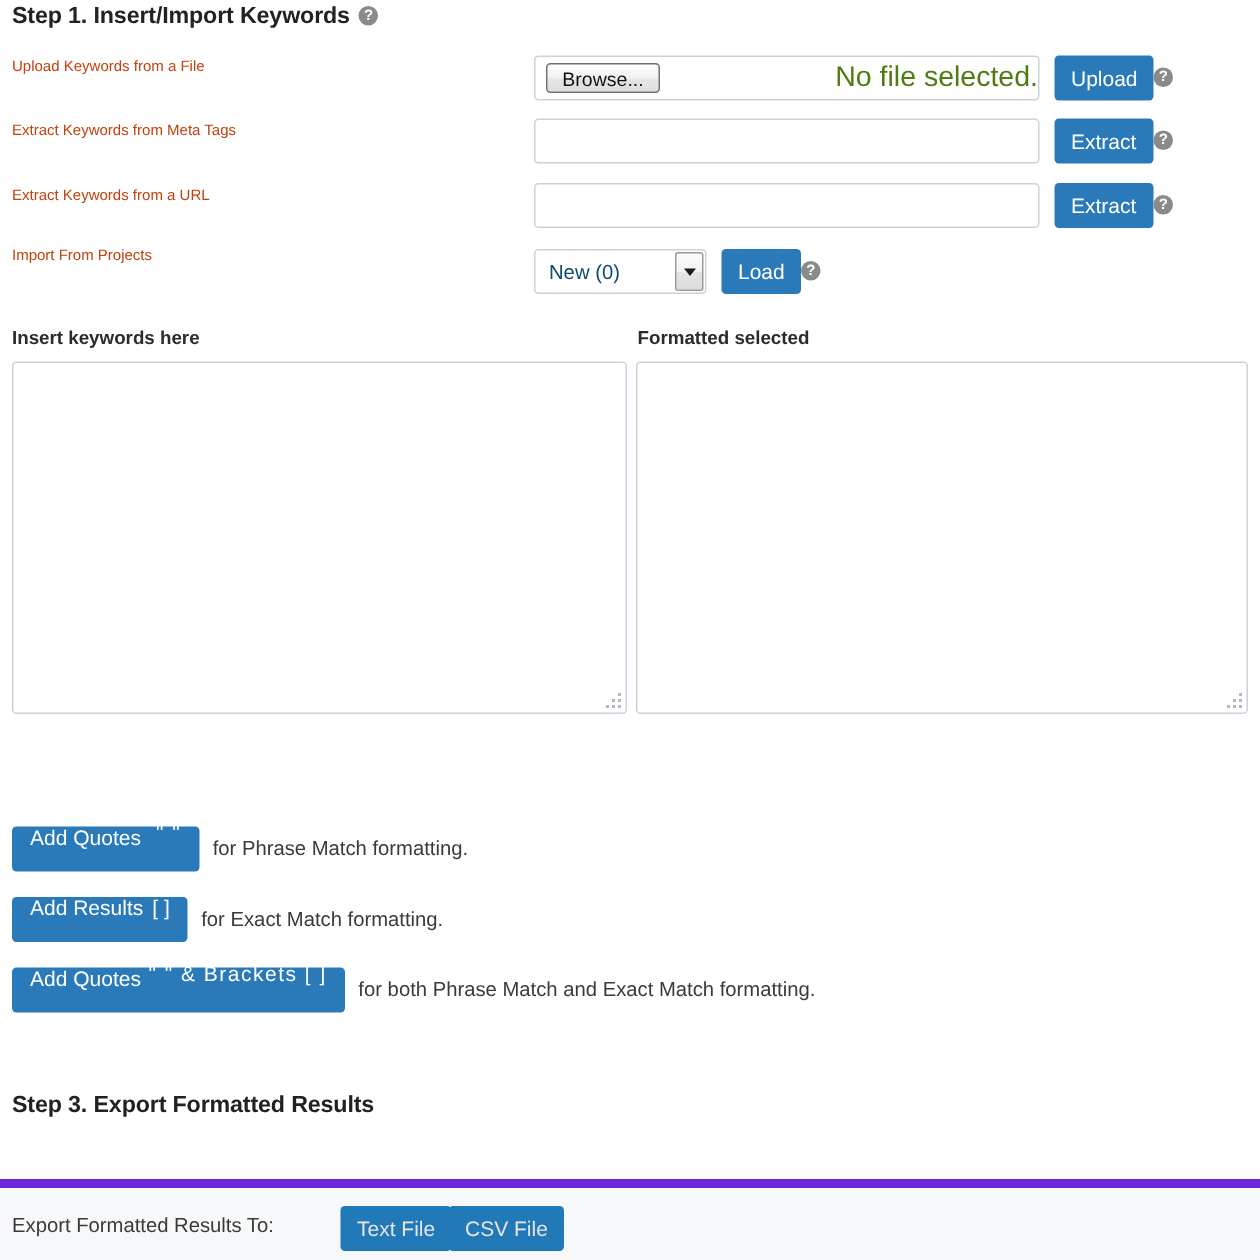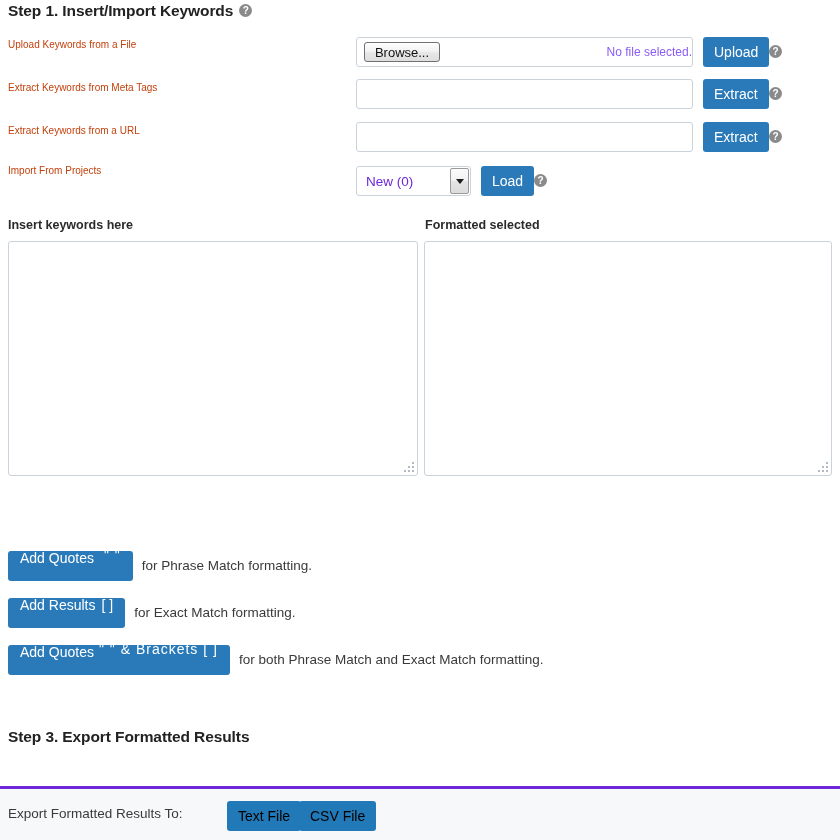--- a/index.html
+++ b/index.html
@@ -98,22 +98,22 @@
     background: linear-gradient(to bottom, #fdfdfd 0%, #f3f3f3 45%, #e6e6e6 55%, #dedede 100%);
     box-shadow: inset 0 1px 0 #ffffff;
     font-family: "Liberation Sans", sans-serif;
     font-size: 13px;
     color: #101010;
     line-height: 1;
     display: flex; align-items: center; justify-content: center;
     cursor: default;
   }
   .file-name {
-    font-size: 12px;
-    color: #8b5cf6;
+    font-size: 19px;
+    color: #4d7c0f;
     white-space: nowrap;
   }
 
   
   .select-wrap {
     position: absolute;
     left: 356px;
     top: 166px;
     width: 115px;
     height: 30px;
@@ -121,21 +121,21 @@
     border-radius: 3px;
     background: #ffffff;
     display: flex;
     align-items: center;
     overflow: hidden;
   }
   .select-value {
     flex: 1 1 auto;
     padding-left: 9px;
     font-size: 13.5px;
-    color: #6d28d9;
+    color: #0c4a6e;
     white-space: nowrap;
   }
   .select-arrow {
     width: 19px;
     height: 26px;
     margin-right: 1px;
     border: 1px solid #9a9a9a;
     border-radius: 2px;
     background: linear-gradient(to bottom, #fbfbfb 0%, #f2f2f2 50%, #e4e4e4 51%, #dcdcdc 100%);
     display: flex;
@@ -242,40 +242,40 @@
     line-height: 1;
   }
 
   
   .export-panel {
     position: absolute;
     left: 0; right: 0;
     top: 786px;
     height: 54px;
     background: #f7f8fa;
-    border-top: 3px solid #6d28d9;
+    border-top: 6px solid #6d28d9;
     display: flex;
     align-items: center;
   }
   .export-label {
     position: absolute;
     left: 8px;
     font-size: 13.5px;
     color: #3a3a3a;
     white-space: nowrap;
     line-height: 1;
   }
   .export-btn {
     position: absolute;
     height: 30px;
     padding: 0 11px;
     border: none;
     border-radius: 3px;
     background: #2279b8;
-    color: #000000;
+    color: #e5e5e5;
     font-family: "Liberation Sans", sans-serif;
     font-size: 14px;
     line-height: 1;
     display: flex;
     align-items: center;
     justify-content: center;
     cursor: pointer;
     white-space: nowrap;
   }
 </style>

